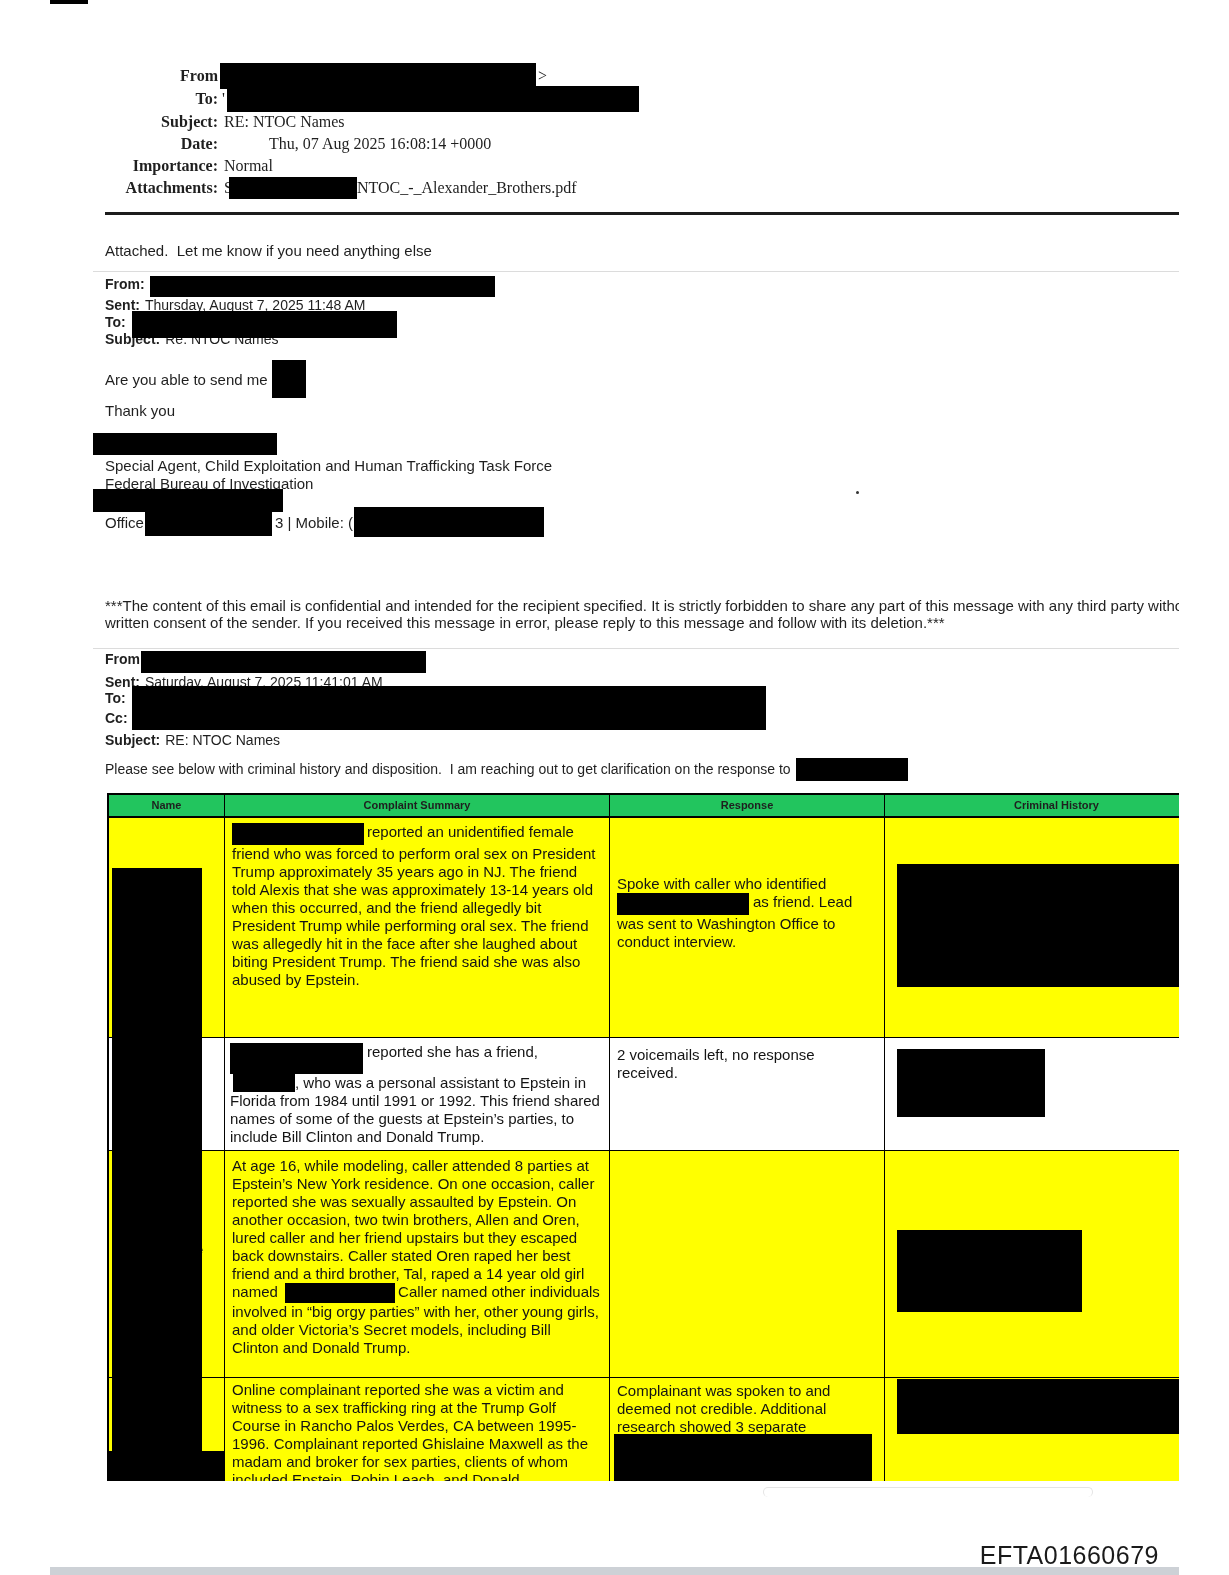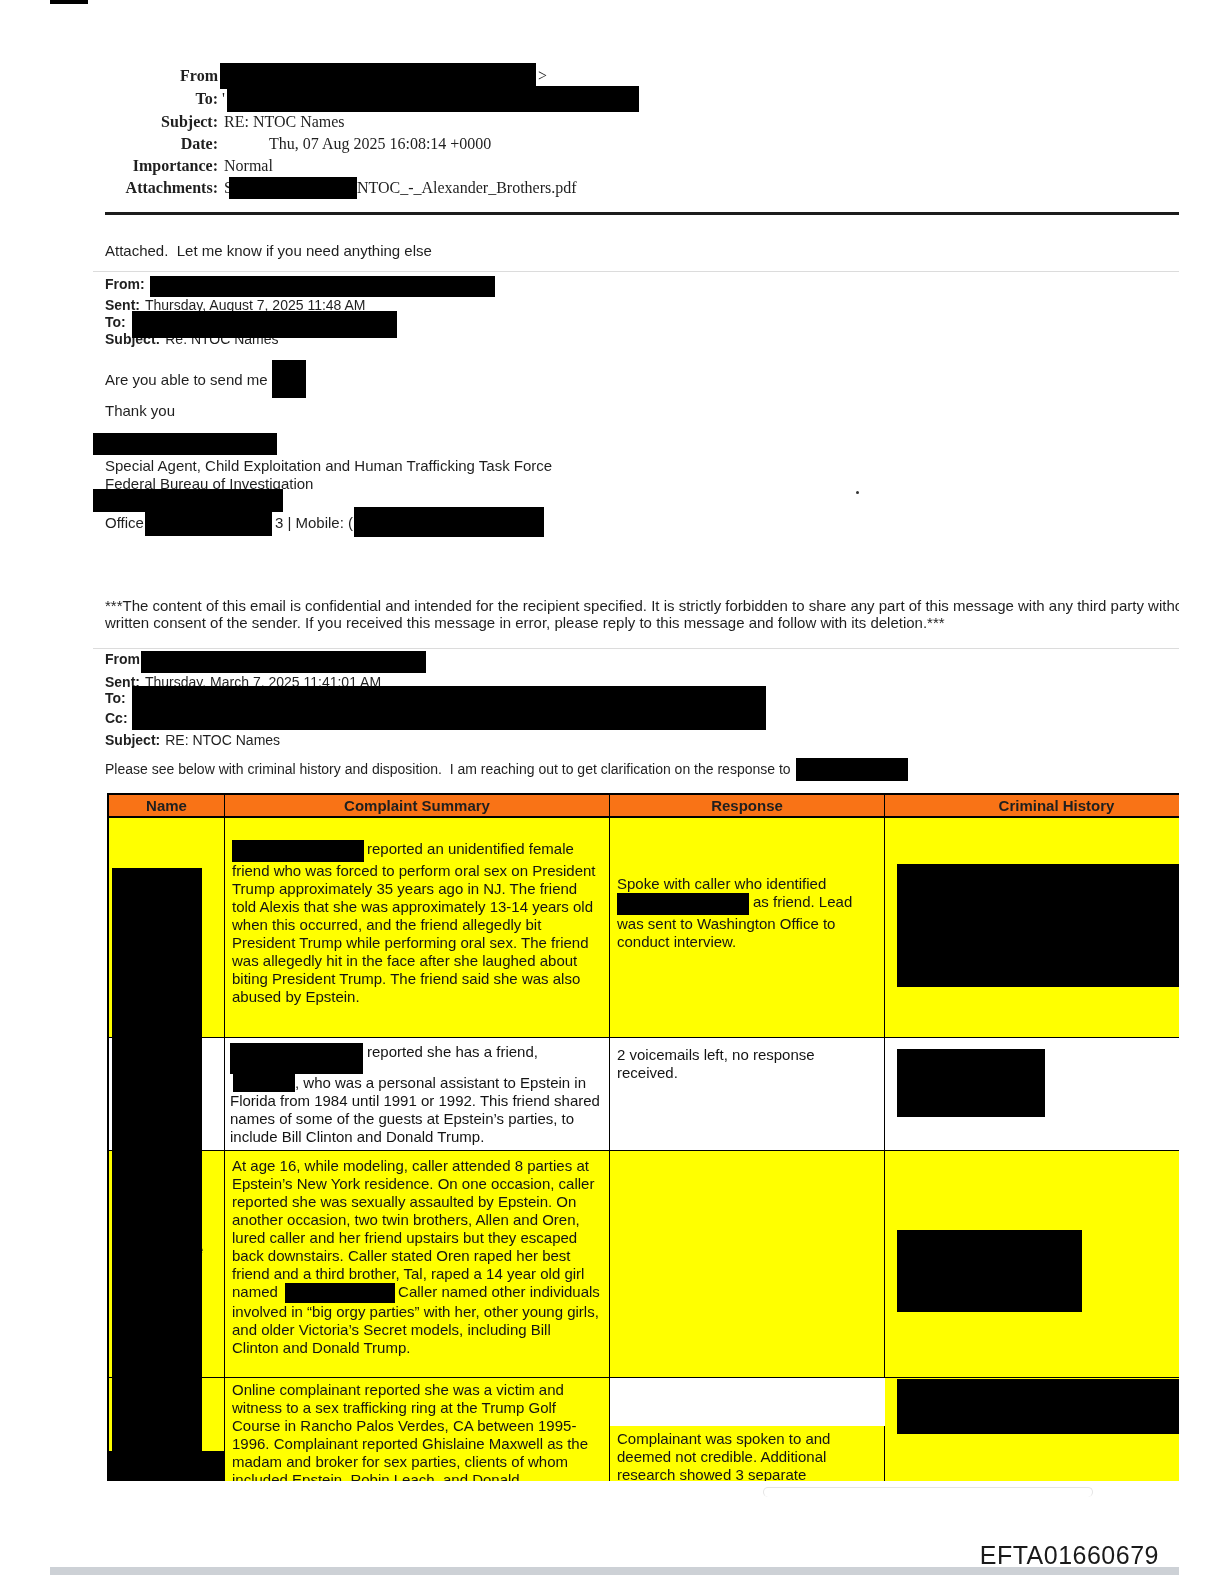--- a/index.html
+++ b/index.html
@@ -21,22 +21,22 @@
   .srow { position:absolute; left:55px; font-size:14px; display:flex; align-items:flex-start; white-space:nowrap; }
   .srow b { margin-right:5px; }
   .btxt { position:absolute; left:55px; font-size:15px; }
   .ws { white-space:pre-wrap; }
   .frow { position:absolute; left:55px; font-size:15px; display:flex; align-items:center; }
   
   .tbl { position:absolute; left:57px; top:793px; width:1123px; display:grid;
          grid-template-columns:116px 385px 275px 343px;
          grid-template-rows:23px 220px 113px 227px 103px;
          border:2px solid #000; border-bottom:none; background:#fff; }
-  .th { border-right:1px solid #000; border-bottom:2px solid #000; font-weight:bold; font-size:15px;
-        text-align:center; line-height:21px; background:#f97316; }
+  .th { border-right:1px solid #000; border-bottom:2px solid #000; font-weight:bold; font-size:11px;
+        text-align:center; line-height:21px; background:#22c55e; }
   .td { border-right:1px solid #000; border-bottom:1px solid #000; position:relative; overflow:hidden;
         font-size:15px; line-height:18px; color:#141414; }
   .lastcol { border-right:none; }
   .lastrow { border-bottom:none; }
   .yellow { background:#ffff00; }
   .white { background:#ffffff; }
   .footer-id { position:absolute; right:20px; top:1541px; font-size:25px; letter-spacing:0.5px; color:#1a1a1a; }
   .bottom-bar { position:absolute; left:0; top:1567px; width:1229px; height:8px; background:#cdd1d6; }
   .artifact { position:absolute; left:713px; top:1487px; width:330px; height:10px;
               border:1px solid #e4e4e4; border-bottom:none; border-radius:5px; }
@@ -121,21 +121,21 @@
   <div class="btxt" style="top:598px;width:1105px;line-height:16.5px;">***The content of this email is confidential and intended for the recipient specified. It is strictly forbidden to share any part of this message with any third party without written consent of the sender. If you received this message in error, please reply to this message and follow with its deletion.***</div>
 
   <div class="rule-thin" style="top:648px;"></div>
 
   <div class="srow" style="top:651px;">
     <b style="margin-right:1px;">From</b>
     <span class="redact" style="width:285px;height:22px;"></span>
   </div>
   <div class="srow" style="top:674px;">
     <b>Sent:</b>
-    <span>Thursday, March 7, 2025 11:41:01 AM</span>
+    <span>Saturday, August 7, 2025 11:41:01 AM</span>
   </div>
   <div class="srow" style="top:690px;">
     <b>To:</b>
   </div>
   <div class="srow" style="top:710px;">
     <b>Cc:</b>
   </div>
   <div class="r-abs" style="left:82px;top:686px;width:634px;height:44px;"></div>
   <div class="srow" style="top:732px;">
     <b>Subject:</b>
@@ -148,21 +148,21 @@
   </div>
 
   <div class="tbl">
 
     <div class="th">Name</div>
     <div class="th">Complaint Summary</div>
     <div class="th">Response</div>
     <div class="th lastcol">Criminal History</div>
 
     <div class="td yellow"></div>
-    <div class="td yellow" style="padding:22px 8px 0 7px;">
+    <div class="td yellow" style="padding:5px 8px 0 7px;">
       <span class="r-inline" style="width:132px;height:22px;margin-right:3px;"></span><span>reported an unidentified female friend who was forced to perform oral sex on President Trump approximately 35 years ago in NJ. The friend told Alexis that she was approximately 13-14 years old when this occurred, and the friend allegedly bit President Trump while performing oral sex. The friend was allegedly hit in the face after she laughed about biting President Trump. The friend said she was also abused by Epstein.</span>
     </div>
     <div class="td yellow" style="padding:57px 8px 0 7px;">
       <span>Spoke with caller who identified</span>
       <span class="r-inline" style="width:132px;height:22px;margin-right:4px;"></span><span>as friend. Lead was sent to Washington Office to conduct interview.</span>
     </div>
     <div class="td yellow lastcol">
       <div class="r-abs" style="left:12px;top:46px;width:325px;height:123px;"></div>
     </div>
 
@@ -185,21 +185,21 @@
     </div>
     <div class="td yellow"></div>
     <div class="td yellow lastcol">
       <div class="r-abs" style="left:12px;top:79px;width:185px;height:82px;"></div>
     </div>
 
     <div class="td yellow lastrow"></div>
     <div class="td yellow lastrow" style="padding:3px 8px 0 7px;">
       <span>Online complainant reported she was a victim and witness to a sex trafficking ring at the Trump Golf Course in Rancho Palos Verdes, CA between 1995-1996. Complainant reported Ghislaine Maxwell as the madam and broker for sex parties, clients of whom included Epstein, Robin Leach, and Donald</span>
     </div>
-    <div class="td yellow lastrow" style="padding:4px 8px 16px 7px;margin-top:48px;">
+    <div class="td yellow lastrow" style="padding:4px 8px 16px 7px;">
       <span>Complainant was spoken to and deemed not credible. Additional research showed 3 separate</span>
       <div class="r-abs" style="left:4px;top:56px;width:258px;height:50px;"></div>
     </div>
     <div class="td yellow lastcol lastrow">
       <div class="r-abs" style="left:12px;top:1px;width:327px;height:55px;"></div>
     </div>
   </div>
 
   <div class="abs" style="left:146px;top:1242px;font-size:13px;z-index:4;">e</div>
   <div class="r-abs" style="left:62px;top:868px;width:90px;height:585px;z-index:5;"></div>

